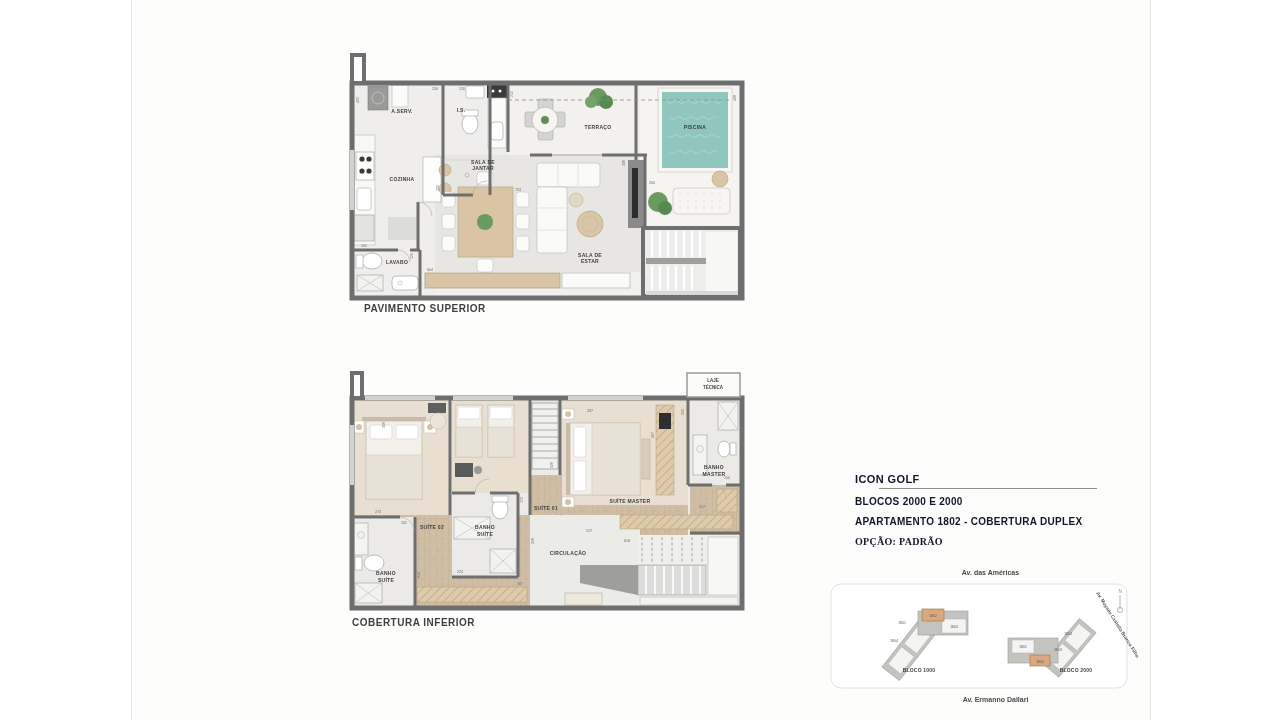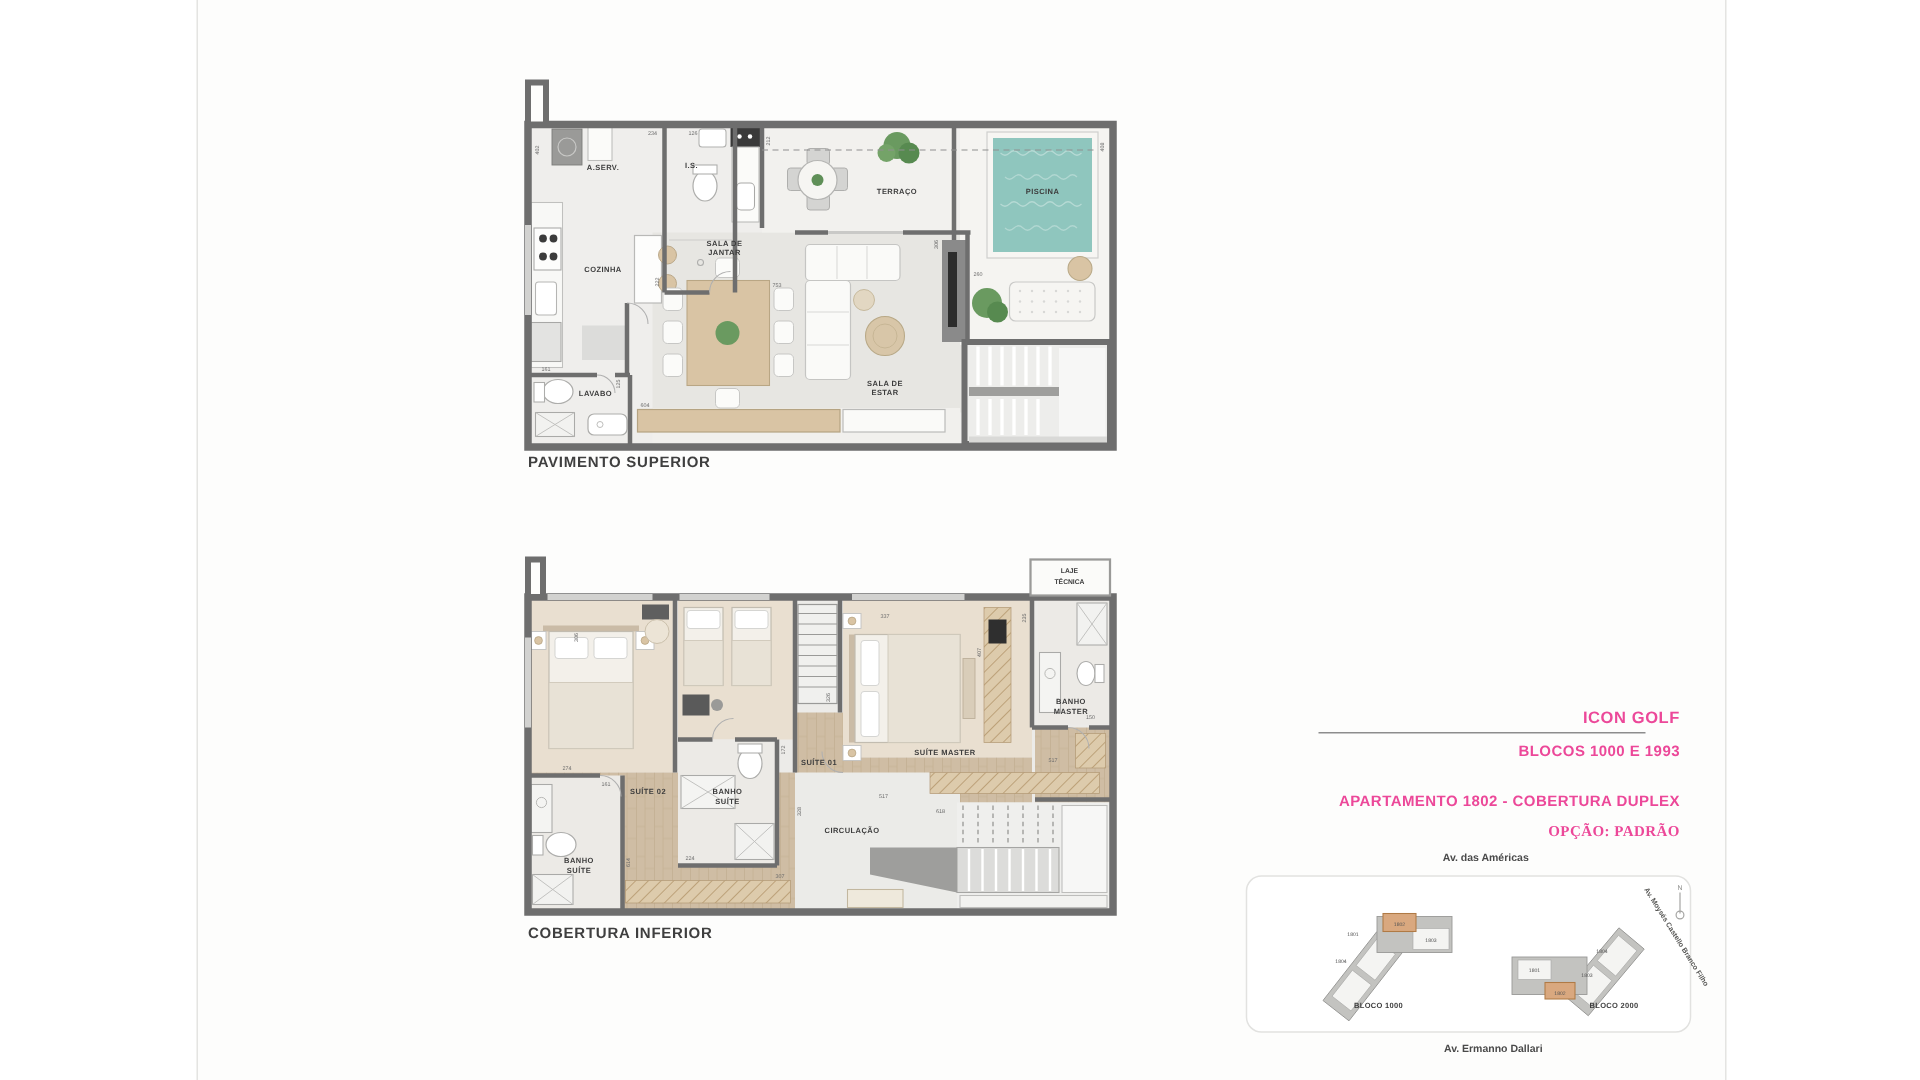--- a/index.html
+++ b/index.html
@@ -2,25 +2,25 @@
 <html><head>
 <meta charset="utf-8">
 <style>
   html,body{margin:0;padding:0;background:#ffffff;}
   .canvas{position:relative;width:1280px;height:720px;background:#ffffff;overflow:hidden;
           font-family:"Liberation Sans","DejaVu Sans",sans-serif;}
   .abs{position:absolute;}
   .page{left:131px;top:0;width:1018px;height:720px;background:#fdfdfc;
         border-left:1px solid #e4e4e2;border-right:1px solid #e4e4e2;}
   .caption{font-size:10px;font-weight:bold;color:#3f3f3f;letter-spacing:.5px;}
-  .titleblock{width:265px;text-align:right;color:#ec4899;}
+  .titleblock{width:265px;text-align:left;color:#0f172a;}
   .titleblock .t1{font-size:11px;font-weight:bold;letter-spacing:.4px;}
   .titleblock .rule{width:218px;margin:3px auto 0;border-top:1px solid #8d8d8d;height:0;}
   .titleblock .t2{margin-top:7px;font-size:10px;font-weight:bold;letter-spacing:.3px;}
-  .titleblock .t3{margin-top:22px;font-size:10px;font-weight:bold;letter-spacing:.3px;}
+  .titleblock .t3{margin-top:9px;font-size:10px;font-weight:bold;letter-spacing:.3px;}
   .titleblock .t4{margin-top:9px;font-size:10px;font-weight:bold;letter-spacing:.3px;font-family:Liberation Serif, serif;}
   .street{font-size:7px;font-weight:bold;color:#4a4a4a;text-align:center;}
   svg text{font-family:"Liberation Sans","DejaVu Sans",sans-serif;}
   .room{font-size:5px;font-weight:bold;fill:#3d3d3d;letter-spacing:.3px;text-anchor:middle;}
   .dim{font-size:3.6px;fill:#6a6a6a;text-anchor:middle;}
   .unitnum{font-size:3.4px;fill:#555;text-anchor:middle;}
   .bloco{font-size:5px;font-weight:bold;fill:#3d3d3d;text-anchor:middle;letter-spacing:.2px;}
   .laje{font-size:4.5px;font-weight:bold;fill:#3d3d3d;text-anchor:middle;}
 </style>
 </head>
@@ -236,21 +236,21 @@
       <text class="dim" x="99" y="148" transform="rotate(-90 99 148)">222</text>
       <text class="dim" x="90" y="231">604</text>
       <text class="dim" x="24" y="207">161</text>
       <text class="dim" x="73" y="216" transform="rotate(-90 73 216)">125</text>
       <text class="dim" x="285" y="123" transform="rotate(-90 285 123)">306</text>
       <text class="dim" x="312" y="144">260</text>
       <text class="dim" x="396" y="58" transform="rotate(-90 396 58)">408</text>
     </g>
   </svg>
 
-  <div class="abs caption" style="left:352px;top:303px">PAVIMENTO SUPERIOR</div>
+  <div class="abs caption" style="left:364px;top:303px">PAVIMENTO SUPERIOR</div>
 
   <svg class="abs" style="left:340px;top:365px" width="410" height="250" viewBox="0 0 410 250">
     <defs>
       <pattern id="wd" width="12" height="20" patternUnits="userSpaceOnUse">
         <rect width="12" height="20" fill="#cfbda4"></rect>
         <line x1="0" y1="0" x2="0" y2="20" stroke="#bda889" stroke-width="0.7"></line>
         <line x1="6" y1="0" x2="6" y2="20" stroke="#c4b093" stroke-width="0.5"></line>
         <line x1="0" y1="6" x2="6" y2="6" stroke="#c4b093" stroke-width="0.5"></line>
         <line x1="6" y1="14" x2="12" y2="14" stroke="#c4b093" stroke-width="0.5"></line>
       </pattern>
@@ -460,21 +460,21 @@
       <text class="dim" x="287" y="177">618</text>
       <text class="dim" x="249" y="167">517</text>
     </g>
   </svg>
 
   <div class="abs caption" style="left:352px;top:617px">COBERTURA INFERIOR</div>
 
   <div class="abs titleblock" style="left:855px;top:473px">
     <div class="t1">ICON GOLF</div>
     <div class="rule"></div>
-    <div class="t2">BLOCOS 1000 E 1993</div>
+    <div class="t2">BLOCOS 2000 E 2000</div>
     <div class="t3">APARTAMENTO 1802 - COBERTURA DUPLEX</div>
     <div class="t4">OPÇÃO: PADRÃO</div>
   </div>
 
   <div class="abs street" style="left:898px;top:569px;width:185px">Av. das Américas</div>
 
   <svg class="abs" style="left:830px;top:583px" width="310" height="110" viewBox="0 0 310 110">
     <rect x="1" y="1" width="296" height="104" rx="10" fill="#ffffff" stroke="#e2e2e0" stroke-width="1"></rect>
 
     <g>

